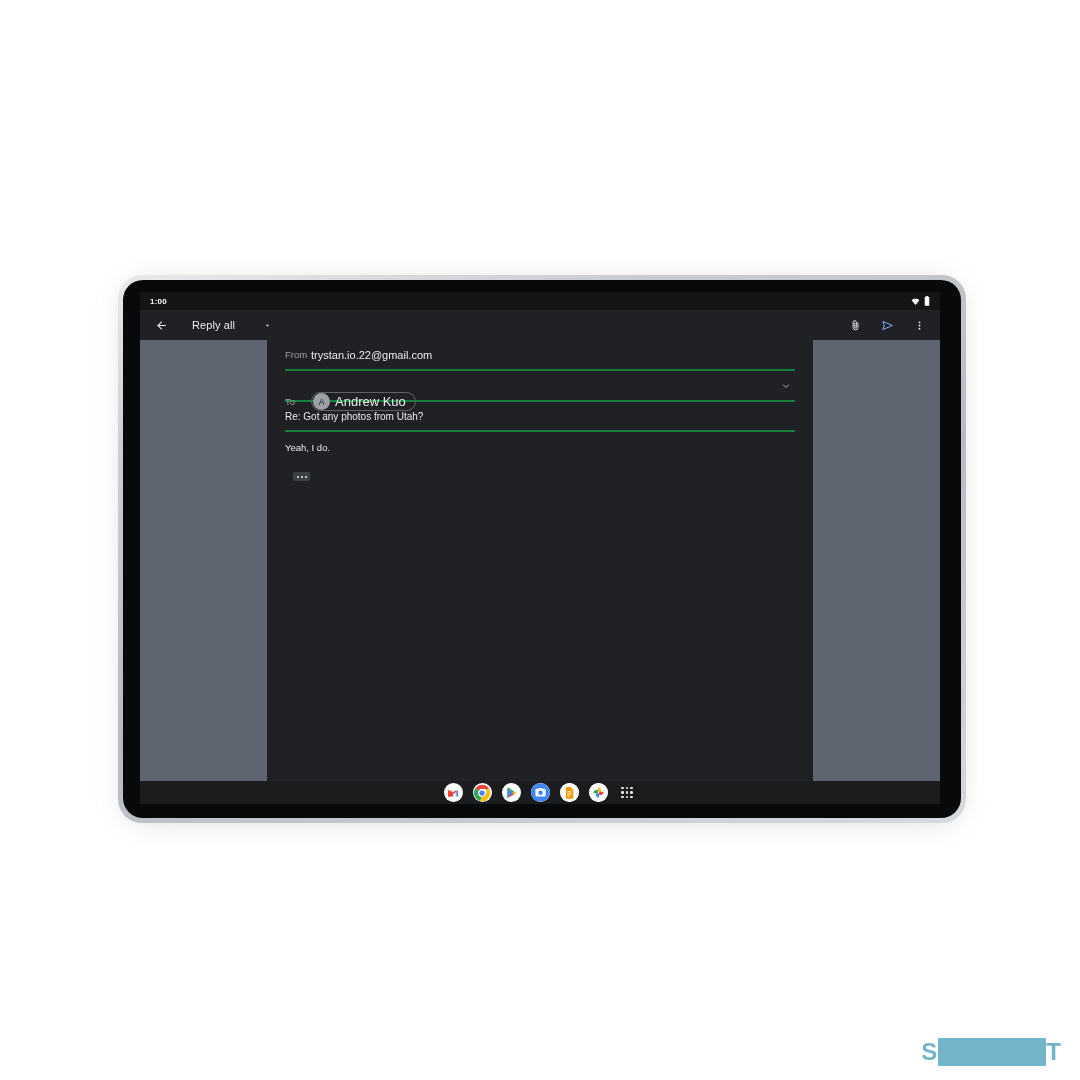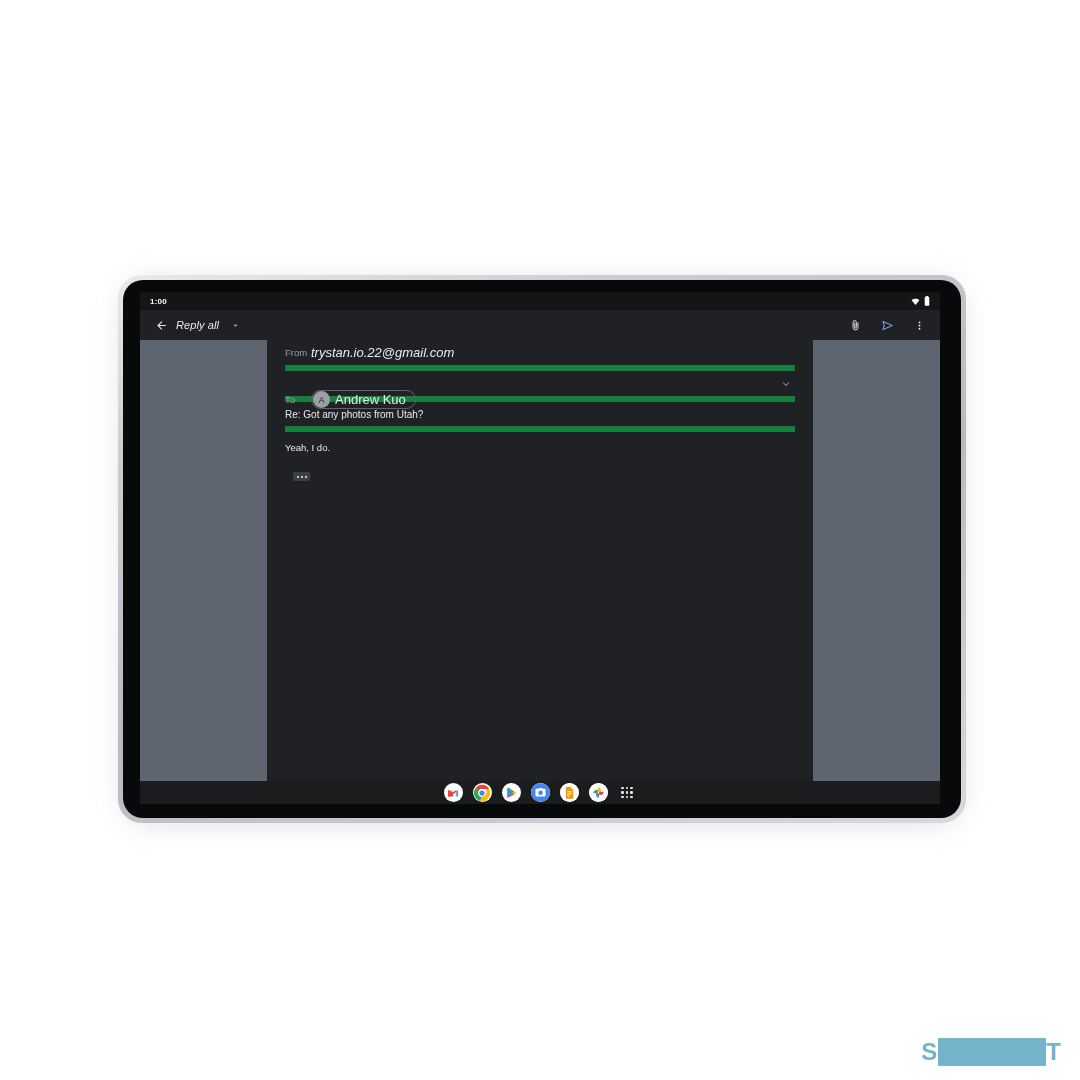--- a/index.html
+++ b/index.html
@@ -95,23 +95,22 @@
     height: 30px;
     background: #202124;
     display: flex;
     align-items: center;
     padding: 0 10px;
     box-sizing: border-box;
   }
   .appbar-left {
     display: flex;
     align-items: center;
-    gap: 0px;
+    gap: 16px;
     flex: 1;
-    font-style: italic;
   }
   .icon-btn {
     width: 22px;
     height: 22px;
     display: flex;
     align-items: center;
     justify-content: center;
     border-radius: 50%;
   }
   .reply-label {
@@ -148,40 +147,39 @@
     background: #202124;
     padding: 0 18px;
     box-sizing: border-box;
     display: flex;
     flex-direction: column;
   }
 
   .field-row {
     display: flex;
     align-items: center;
-    border-bottom: 6px solid #15803d;
+    border-bottom: 2px solid #15803d;
     box-sizing: border-box;
   }
 
   .row-from { height: 31px; }
   .row-to { height: 31px; justify-content: space-between; }
   .row-subject { height: 30px; }
   .row-body { height: 30px; border-bottom: none; }
 
   .field-label {
     font-size: 9.5px;
     color: #9aa0a6;
     width: 26px;
     flex-shrink: 0;
   }
 
   .field-value {
-    font-size: 13px;
+    font-size: 11px;
     color: #e8eaed;
-    font-style: italic;
   }
 
   .to-left {
     display: flex;
     align-items: center;
     margin-top: 32px;
   }
 
   .chip {
     display: inline-flex;

